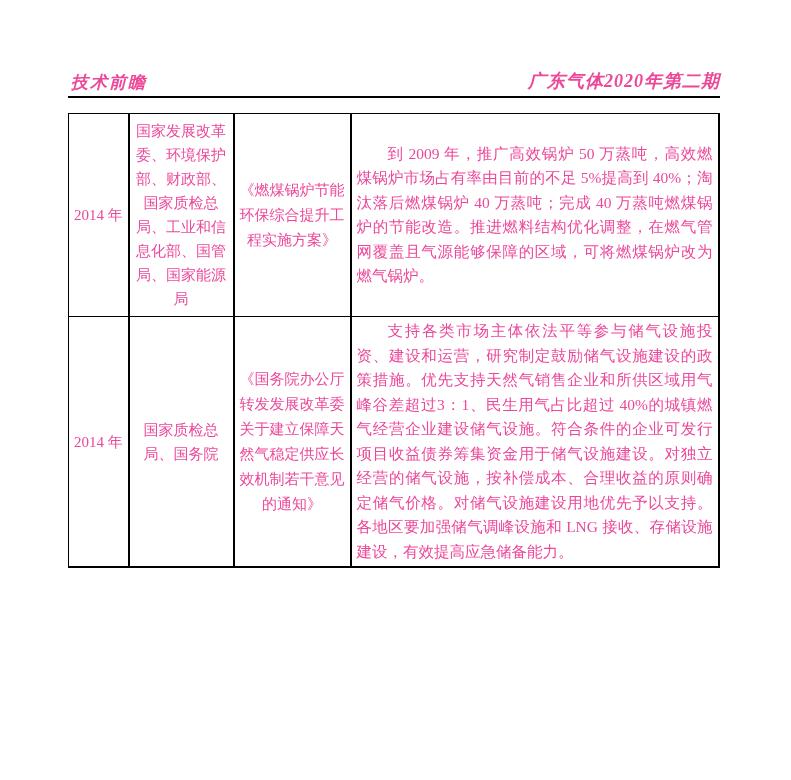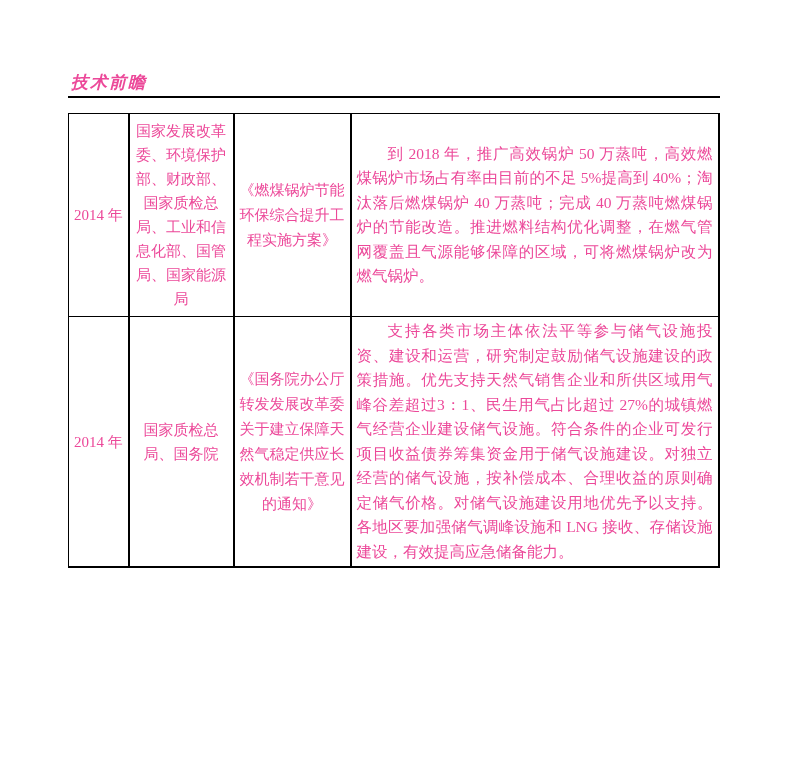--- a/index.html
+++ b/index.html
@@ -94,39 +94,40 @@
   }
   td.col-content.indented { text-indent: 2em; }
 </style>
 </head>
 <body>
 
 <div class="page">
 
   <span class="header-left">技术前瞻</span>
 
+  <span class="header-right">广东气体2020年第二期</span>
 
   <div class="header-rule"></div>
 
   <table class="policy-table">
     <colgroup>
       <col style="width:60px">
       <col style="width:105px">
       <col style="width:117px">
       <col style="width:368px">
     </colgroup>
     <tbody>
       <tr class="row-2">
         <td class="col-year">2014 年</td>
         <td class="col-org">国家发展改革委、环境保护部、财政部、国家质检总局、工业和信息化部、国管局、国家能源局</td>
         <td class="col-doc">《燃煤锅炉节能环保综合提升工程实施方案》</td>
-        <td class="col-content indented">到 2018 年，推广高效锅炉 50 万蒸吨，高效燃煤锅炉市场占有率由目前的不足 5%提高到 40%；淘汰落后燃煤锅炉 40 万蒸吨；完成 40 万蒸吨燃煤锅炉的节能改造。推进燃料结构优化调整，在燃气管网覆盖且气源能够保障的区域，可将燃煤锅炉改为燃气锅炉。</td>
+        <td class="col-content indented">到 2009 年，推广高效锅炉 50 万蒸吨，高效燃煤锅炉市场占有率由目前的不足 5%提高到 40%；淘汰落后燃煤锅炉 40 万蒸吨；完成 40 万蒸吨燃煤锅炉的节能改造。推进燃料结构优化调整，在燃气管网覆盖且气源能够保障的区域，可将燃煤锅炉改为燃气锅炉。</td>
       </tr>
       <tr class="row-3">
         <td class="col-year">2014 年</td>
         <td class="col-org">国家质检总局、国务院</td>
         <td class="col-doc">《国务院办公厅转发发展改革委关于建立保障天然气稳定供应长效机制若干意见的通知》</td>
-        <td class="col-content indented">支持各类市场主体依法平等参与储气设施投资、建设和运营，研究制定鼓励储气设施建设的政策措施。优先支持天然气销售企业和所供区域用气峰谷差超过3：1、民生用气占比超过 27%的城镇燃气经营企业建设储气设施。符合条件的企业可发行项目收益债券筹集资金用于储气设施建设。对独立经营的储气设施，按补偿成本、合理收益的原则确定储气价格。对储气设施建设用地优先予以支持。各地区要加强储气调峰设施和 LNG 接收、存储设施建设，有效提高应急储备能力。</td>
+        <td class="col-content indented">支持各类市场主体依法平等参与储气设施投资、建设和运营，研究制定鼓励储气设施建设的政策措施。优先支持天然气销售企业和所供区域用气峰谷差超过3：1、民生用气占比超过 40%的城镇燃气经营企业建设储气设施。符合条件的企业可发行项目收益债券筹集资金用于储气设施建设。对独立经营的储气设施，按补偿成本、合理收益的原则确定储气价格。对储气设施建设用地优先予以支持。各地区要加强储气调峰设施和 LNG 接收、存储设施建设，有效提高应急储备能力。</td>
       </tr>
     </tbody>
   </table>
 
 </div>
 
 </body></html>

